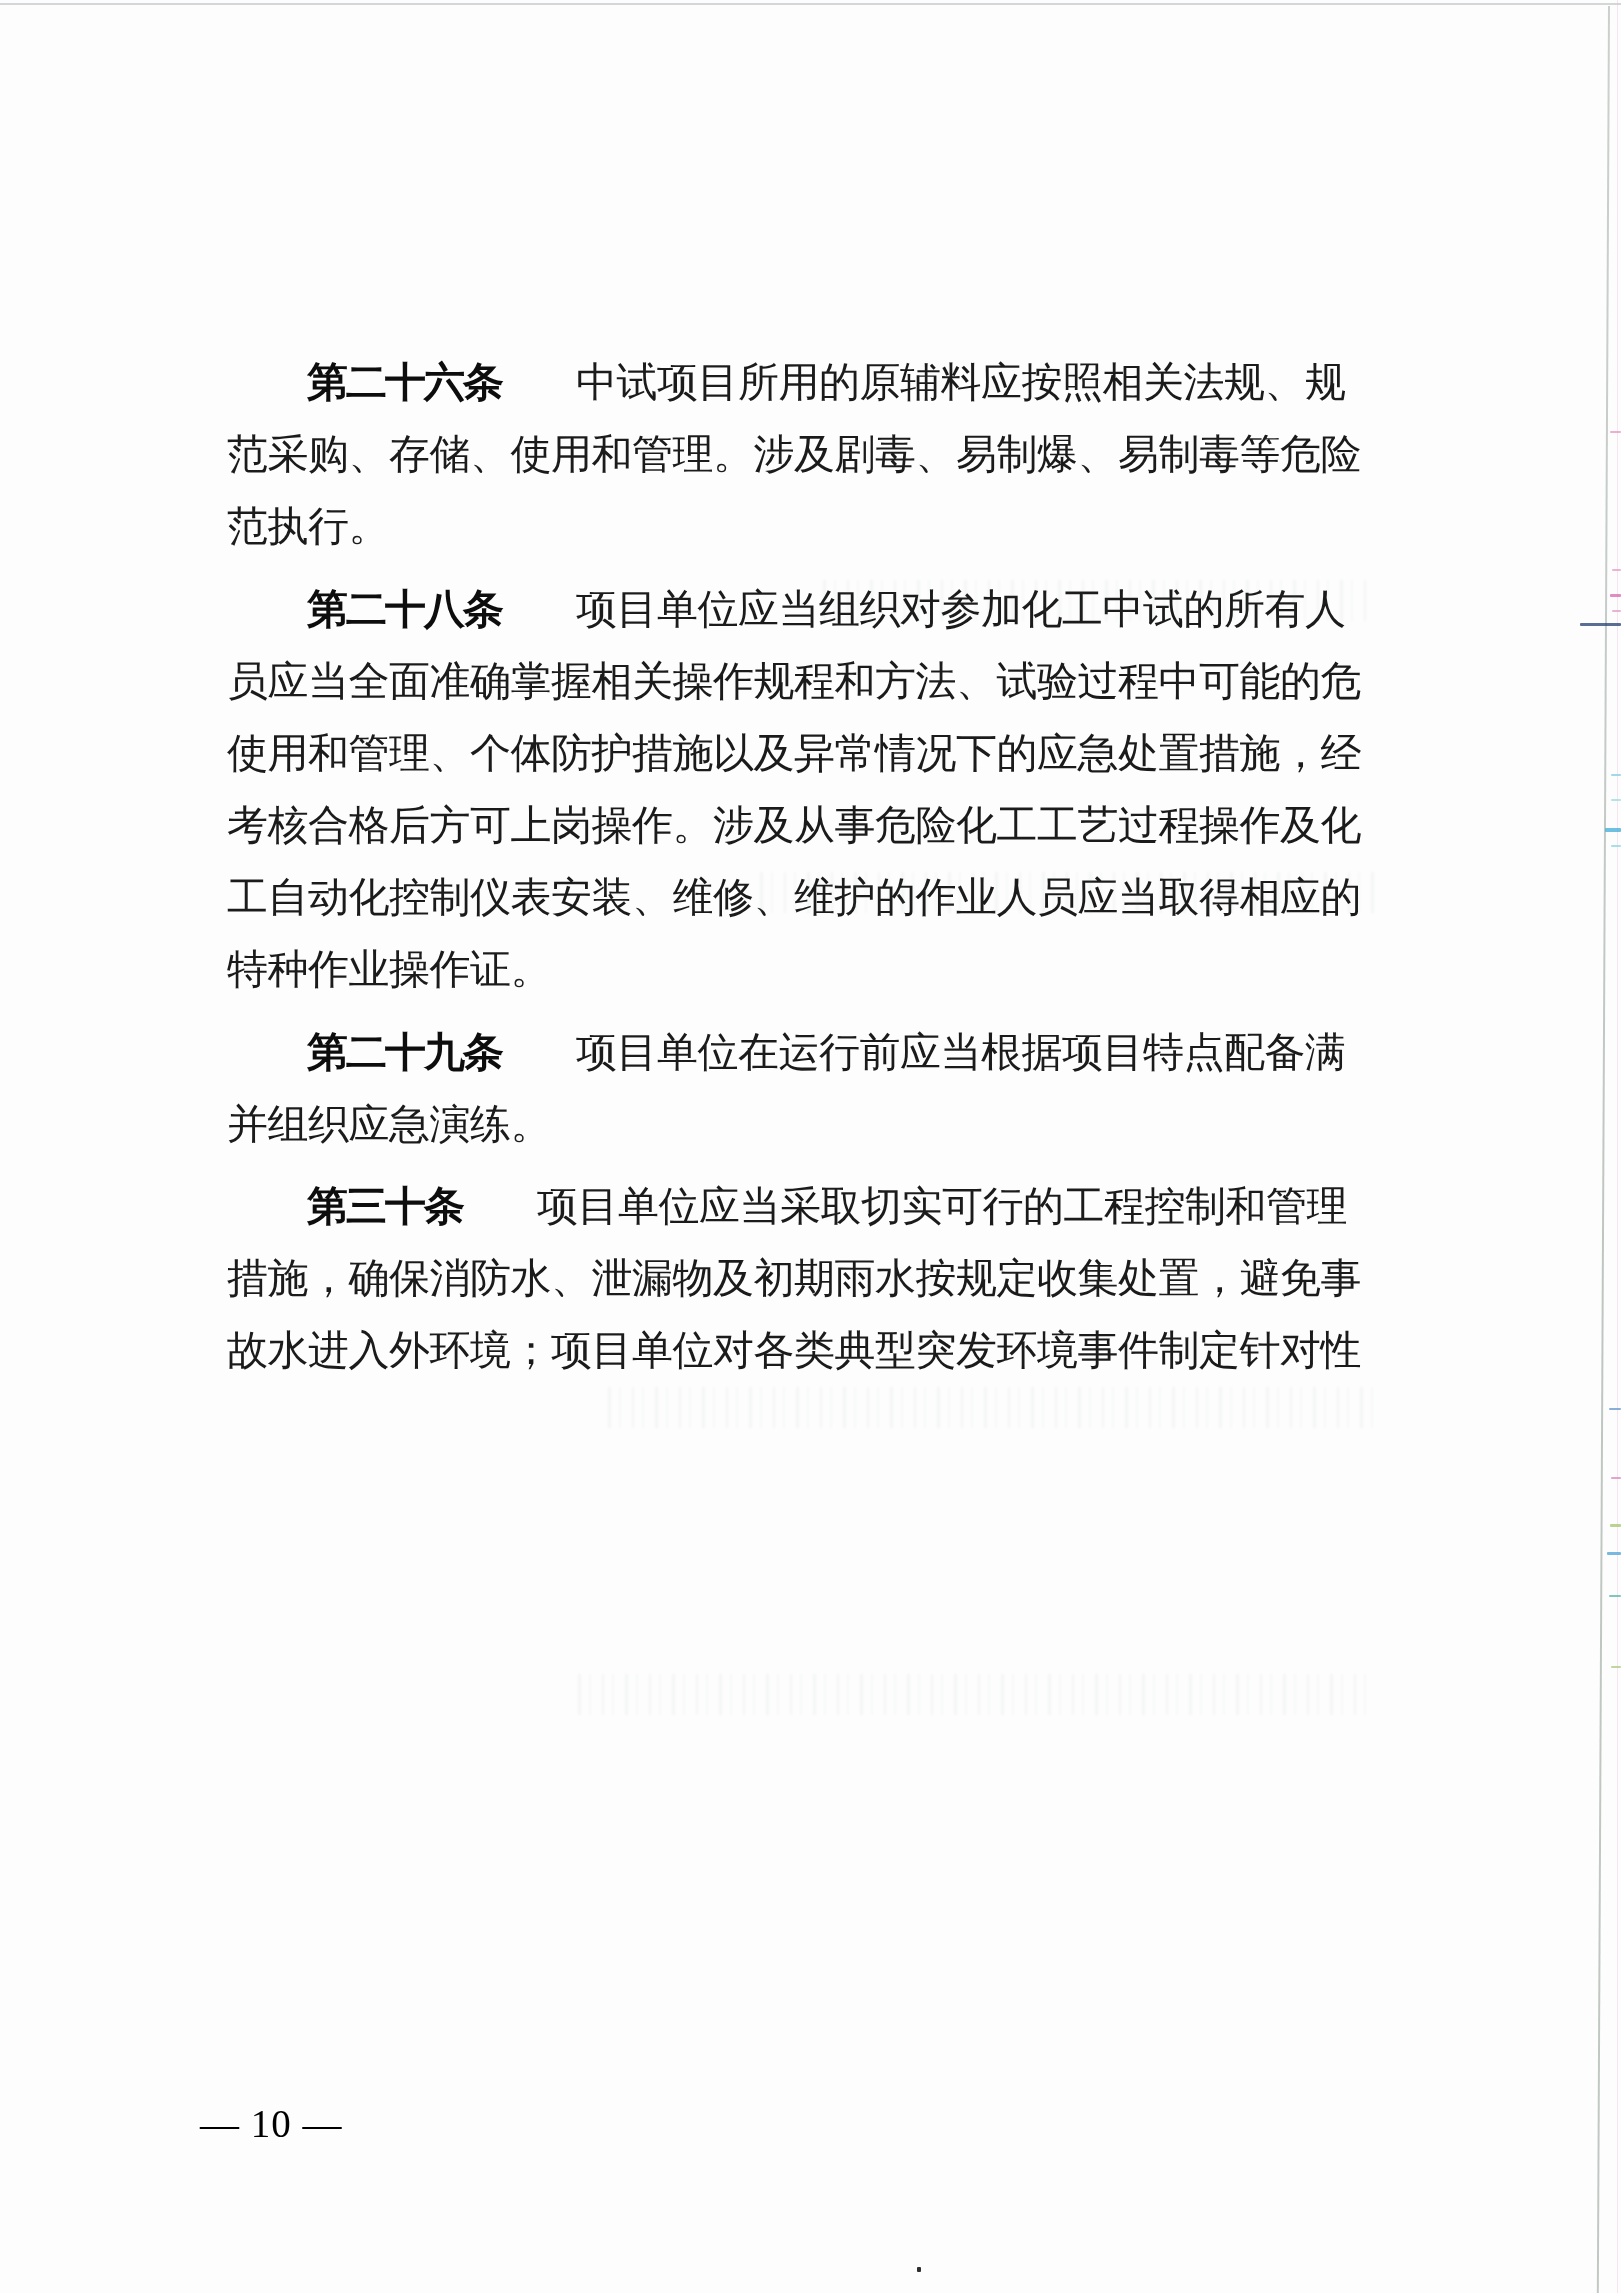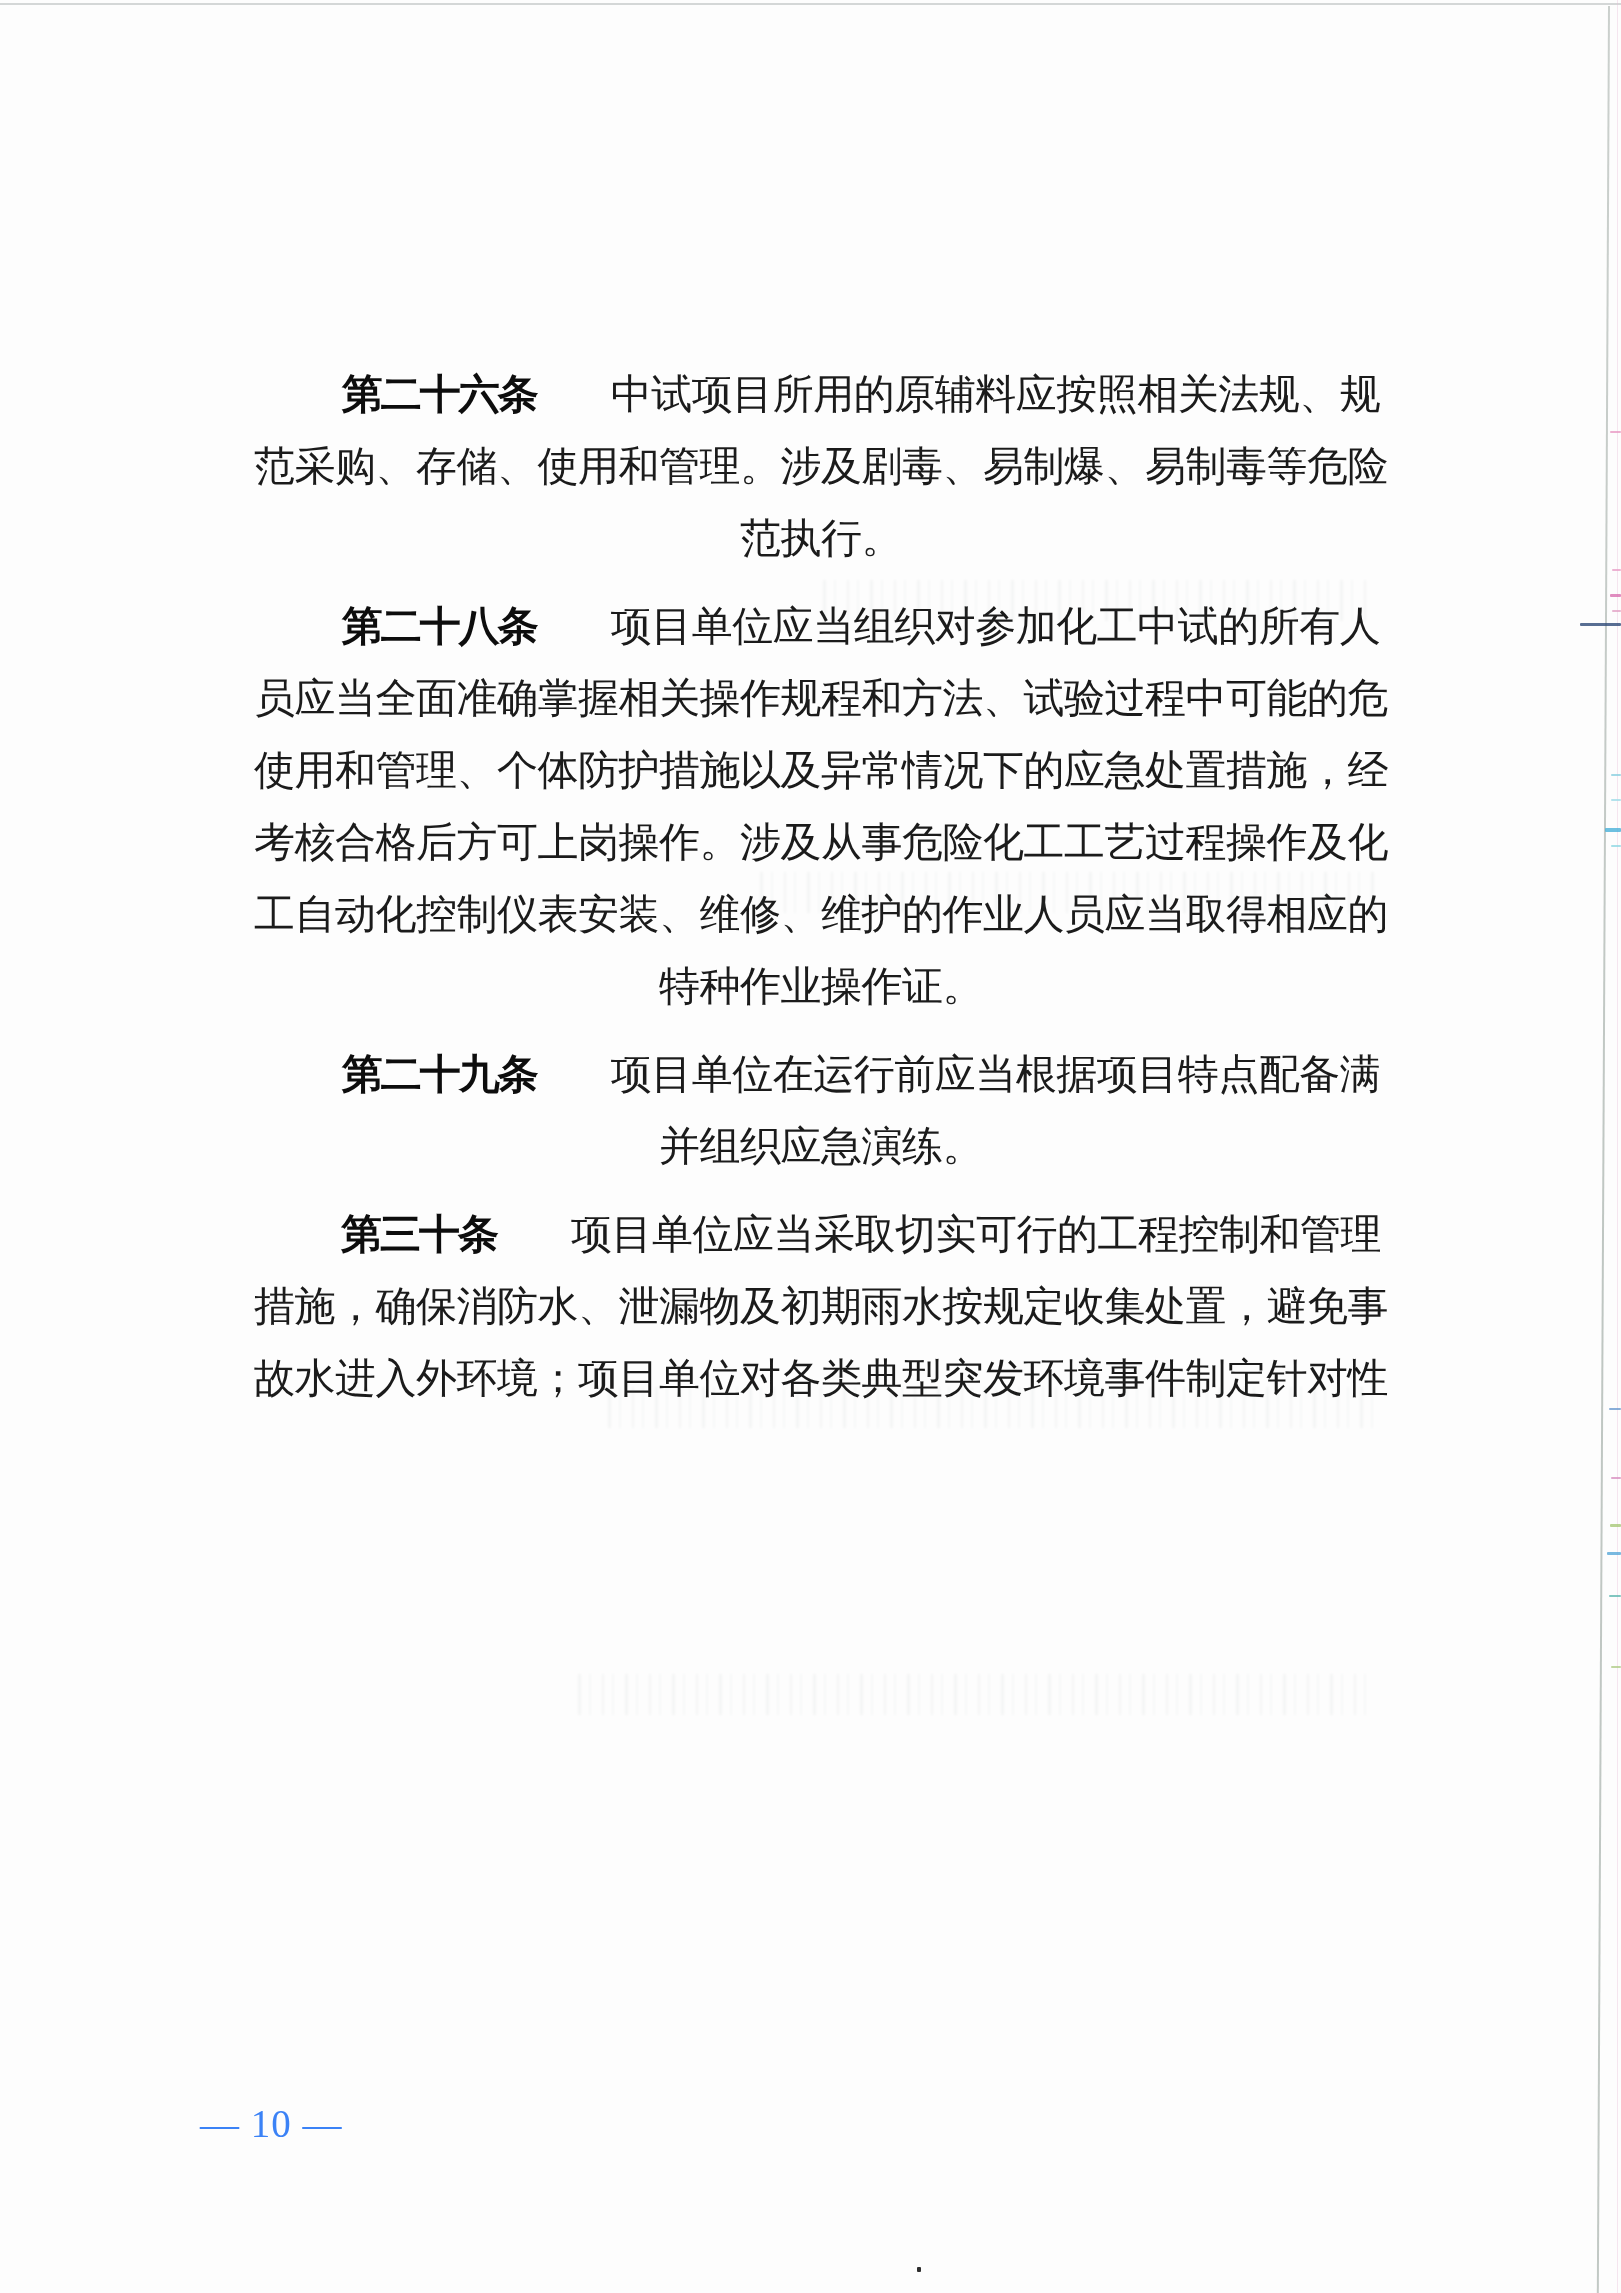--- a/index.html
+++ b/index.html
@@ -15,28 +15,28 @@
   .scan-vline-pink { position:absolute; left:1617px; top:0; width:1px; height:2294px; background:#e7b3d2; opacity:.32; }
   .tick { position:absolute; border-radius:1px; }
   .speck { position:absolute; width:3.9px; height:4.9px; background:#2e2e2e; border-radius:1px; }
   
   .smudge { position:absolute; height:41px; opacity:.10; filter:blur(1.2px);
     background:repeating-linear-gradient(90deg,
       rgba(110,128,124,.6) 0 2.9px, rgba(110,128,124,0) 2.9px 10.8px,
       rgba(110,128,124,.4) 10.8px 12.7px, rgba(110,128,124,0) 12.7px 23.5px); }
   
   .content { position:absolute; left:223px; top:342px; width:1196px; }
-  .para { margin:16px;text-align:center; }
+  .para { margin:4px; }
   .para + .para { margin-top:10.8px; }
   .line { font-size:41px; height:72px; line-height:72px; letter-spacing:-0.5px;
     color:#1b1b1b; white-space:nowrap; }
   .line.first { padding-left:80px; }
   .head { font-weight:700; letter-spacing:-2px; margin-right:74px; color:#0d0d0d; }
   .footer { position:absolute; left:200px; top:2094px; font-size:39px; line-height:59px;
-    color:#3b82f6; letter-spacing:1px; }
+    color:#000000; letter-spacing:1px; }
 </style>
 </head>
 <body>
 
 <div class="page">
 
   <div class="scan-top-line"></div>
 
   <div class="content" id="content">
       <div class="para">

